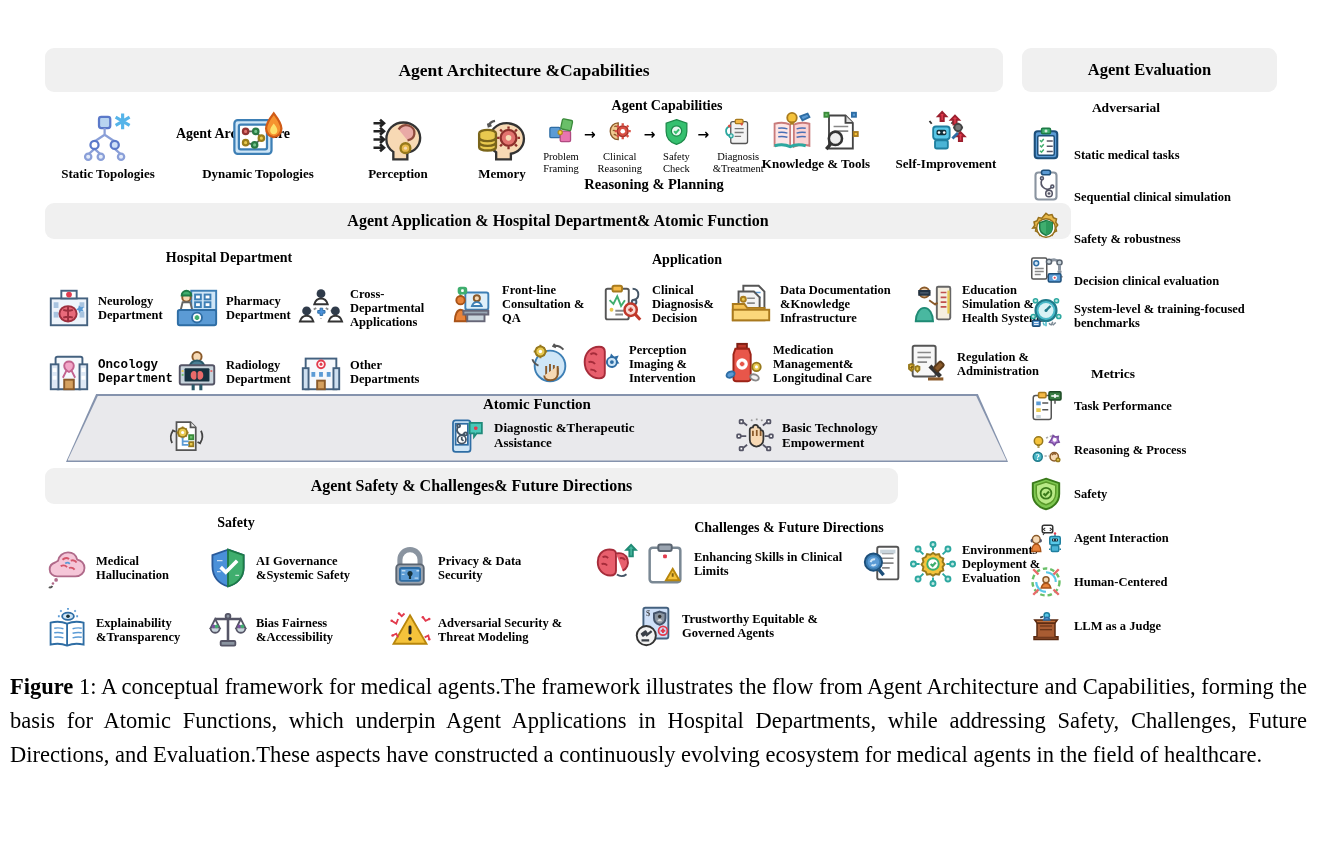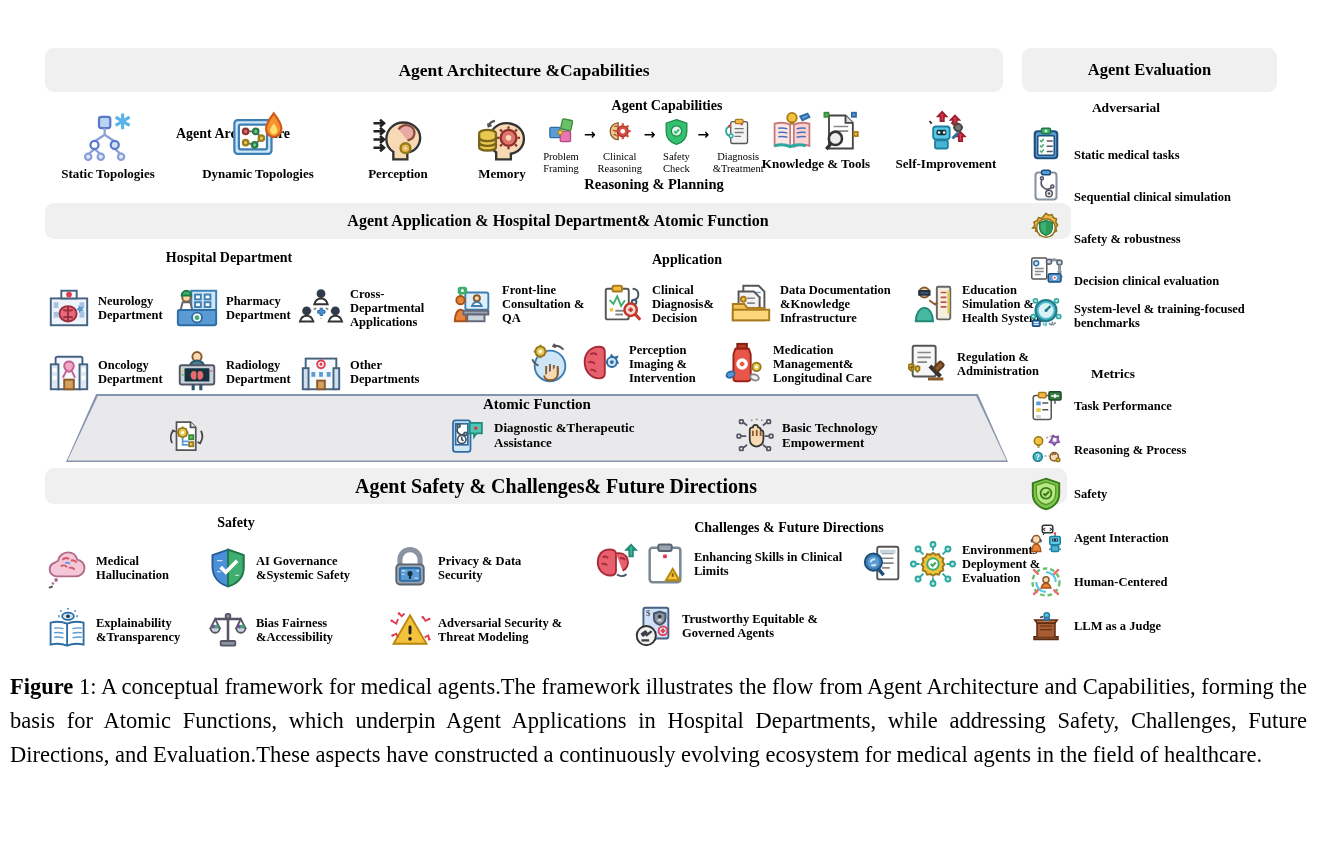--- a/index.html
+++ b/index.html
@@ -1,21 +1,21 @@
 <!DOCTYPE html>
 <html><head>
 <meta charset="utf-8">
 <style>
   html,body{margin:0;padding:0;background:#fff;}
   #fig{position:relative;width:1317px;height:850px;background:#fff;font-family:"Liberation Serif",serif;color:#000;overflow:hidden;}
   .band{position:absolute;background:#f0f0f0;border-radius:9px;display:flex;align-items:center;justify-content:center;font-weight:bold;}
   #band-arch{left:45px;top:48px;width:958px;height:44px;font-size:17.5px;}
   #band-eval{left:1022px;top:48px;width:255px;height:44px;font-size:16.5px;}
   #band-app{left:45px;top:203px;width:1026px;height:36px;font-size:16px;}
-  #band-safe{left:45px;top:468px;width:1022px;height:36px;font-size:20px;}
+  #band-safe{left:45px;top:468px;width:853px;height:36px;font-size:16px;}
   .subhead{position:absolute;font-weight:bold;text-align:center;font-size:14px;}
   #h-arch{left:108px;top:98px;width:250px;margin-top:28px;}
   #h-cap{left:557px;top:98px;width:220px;}
   #h-hosp{left:109px;top:250px;width:240px;}
   #h-app{left:587px;top:252px;width:200px;}
   #h-safety{left:176px;top:515px;width:120px;}
   #h-chal{left:639px;top:520px;width:300px;}
   #h-bench{left:1046px;top:100px;width:160px;font-size:13.5px;}
   #h-metrics{left:1053px;top:366px;width:120px;font-size:13.5px;}
   .vitem{display:flex;flex-direction:column;align-items:center;}
@@ -369,21 +369,21 @@
                 <path d="M10.8 11l-2 4M13.2 11l2 4"></path>
               </g>
               <rect x="9.5" y="16" width="5" height="5" fill="#d4a05f" stroke="#8a5a2a"></rect>
               <rect x="3.5" y="10" width="2" height="2" fill="#fff"></rect>
               <rect x="18.5" y="10" width="2" height="2" fill="#fff"></rect>
               <rect x="3.5" y="14" width="2" height="2" fill="#fff"></rect>
               <rect x="18.5" y="14" width="2" height="2" fill="#fff"></rect>
             </svg>
           </span>
         </span>
-        <span class="lbl" style="width: 64px;">Oncology Department</span>
+        <span class="lbl" style="width: 64px; font-family: Liberation Mono, monospace;">Oncology Department</span>
       </div>
       <div class="hitem">
         <span class="icn">
           <span class="ig">
             <svg viewBox="0 0 24 24">
               <circle cx="12" cy="4" r="2.4" fill="#f7d9b4" stroke="#8a5a2a"></circle>
               <path d="M8 9c.8-2 2.3-3 4-3s3.2 1 4 3z" fill="#4a7f94" stroke="#2a5a6a"></path>
               <rect x="3" y="8.5" width="18" height="10" rx="1" fill="#c8d4dc" stroke="#555566"></rect>
               <rect x="5.5" y="10" width="13" height="7" rx=".5" fill="#16313f"></rect>
               <path d="M10.5 11.5c-1.2 0-1.8 1-1.8 2.2s.6 2.3 1.8 2.3c.8 0 1.2-.6 1.2-1.3v-2c0-.7-.4-1.2-1.2-1.2zM13.5 11.5c1.2 0 1.8 1 1.8 2.2s-.6 2.3-1.8 2.3c-.8 0-1.2-.6-1.2-1.3v-2c0-.7.4-1.2 1.2-1.2z" fill="#e86a6a"></path>

